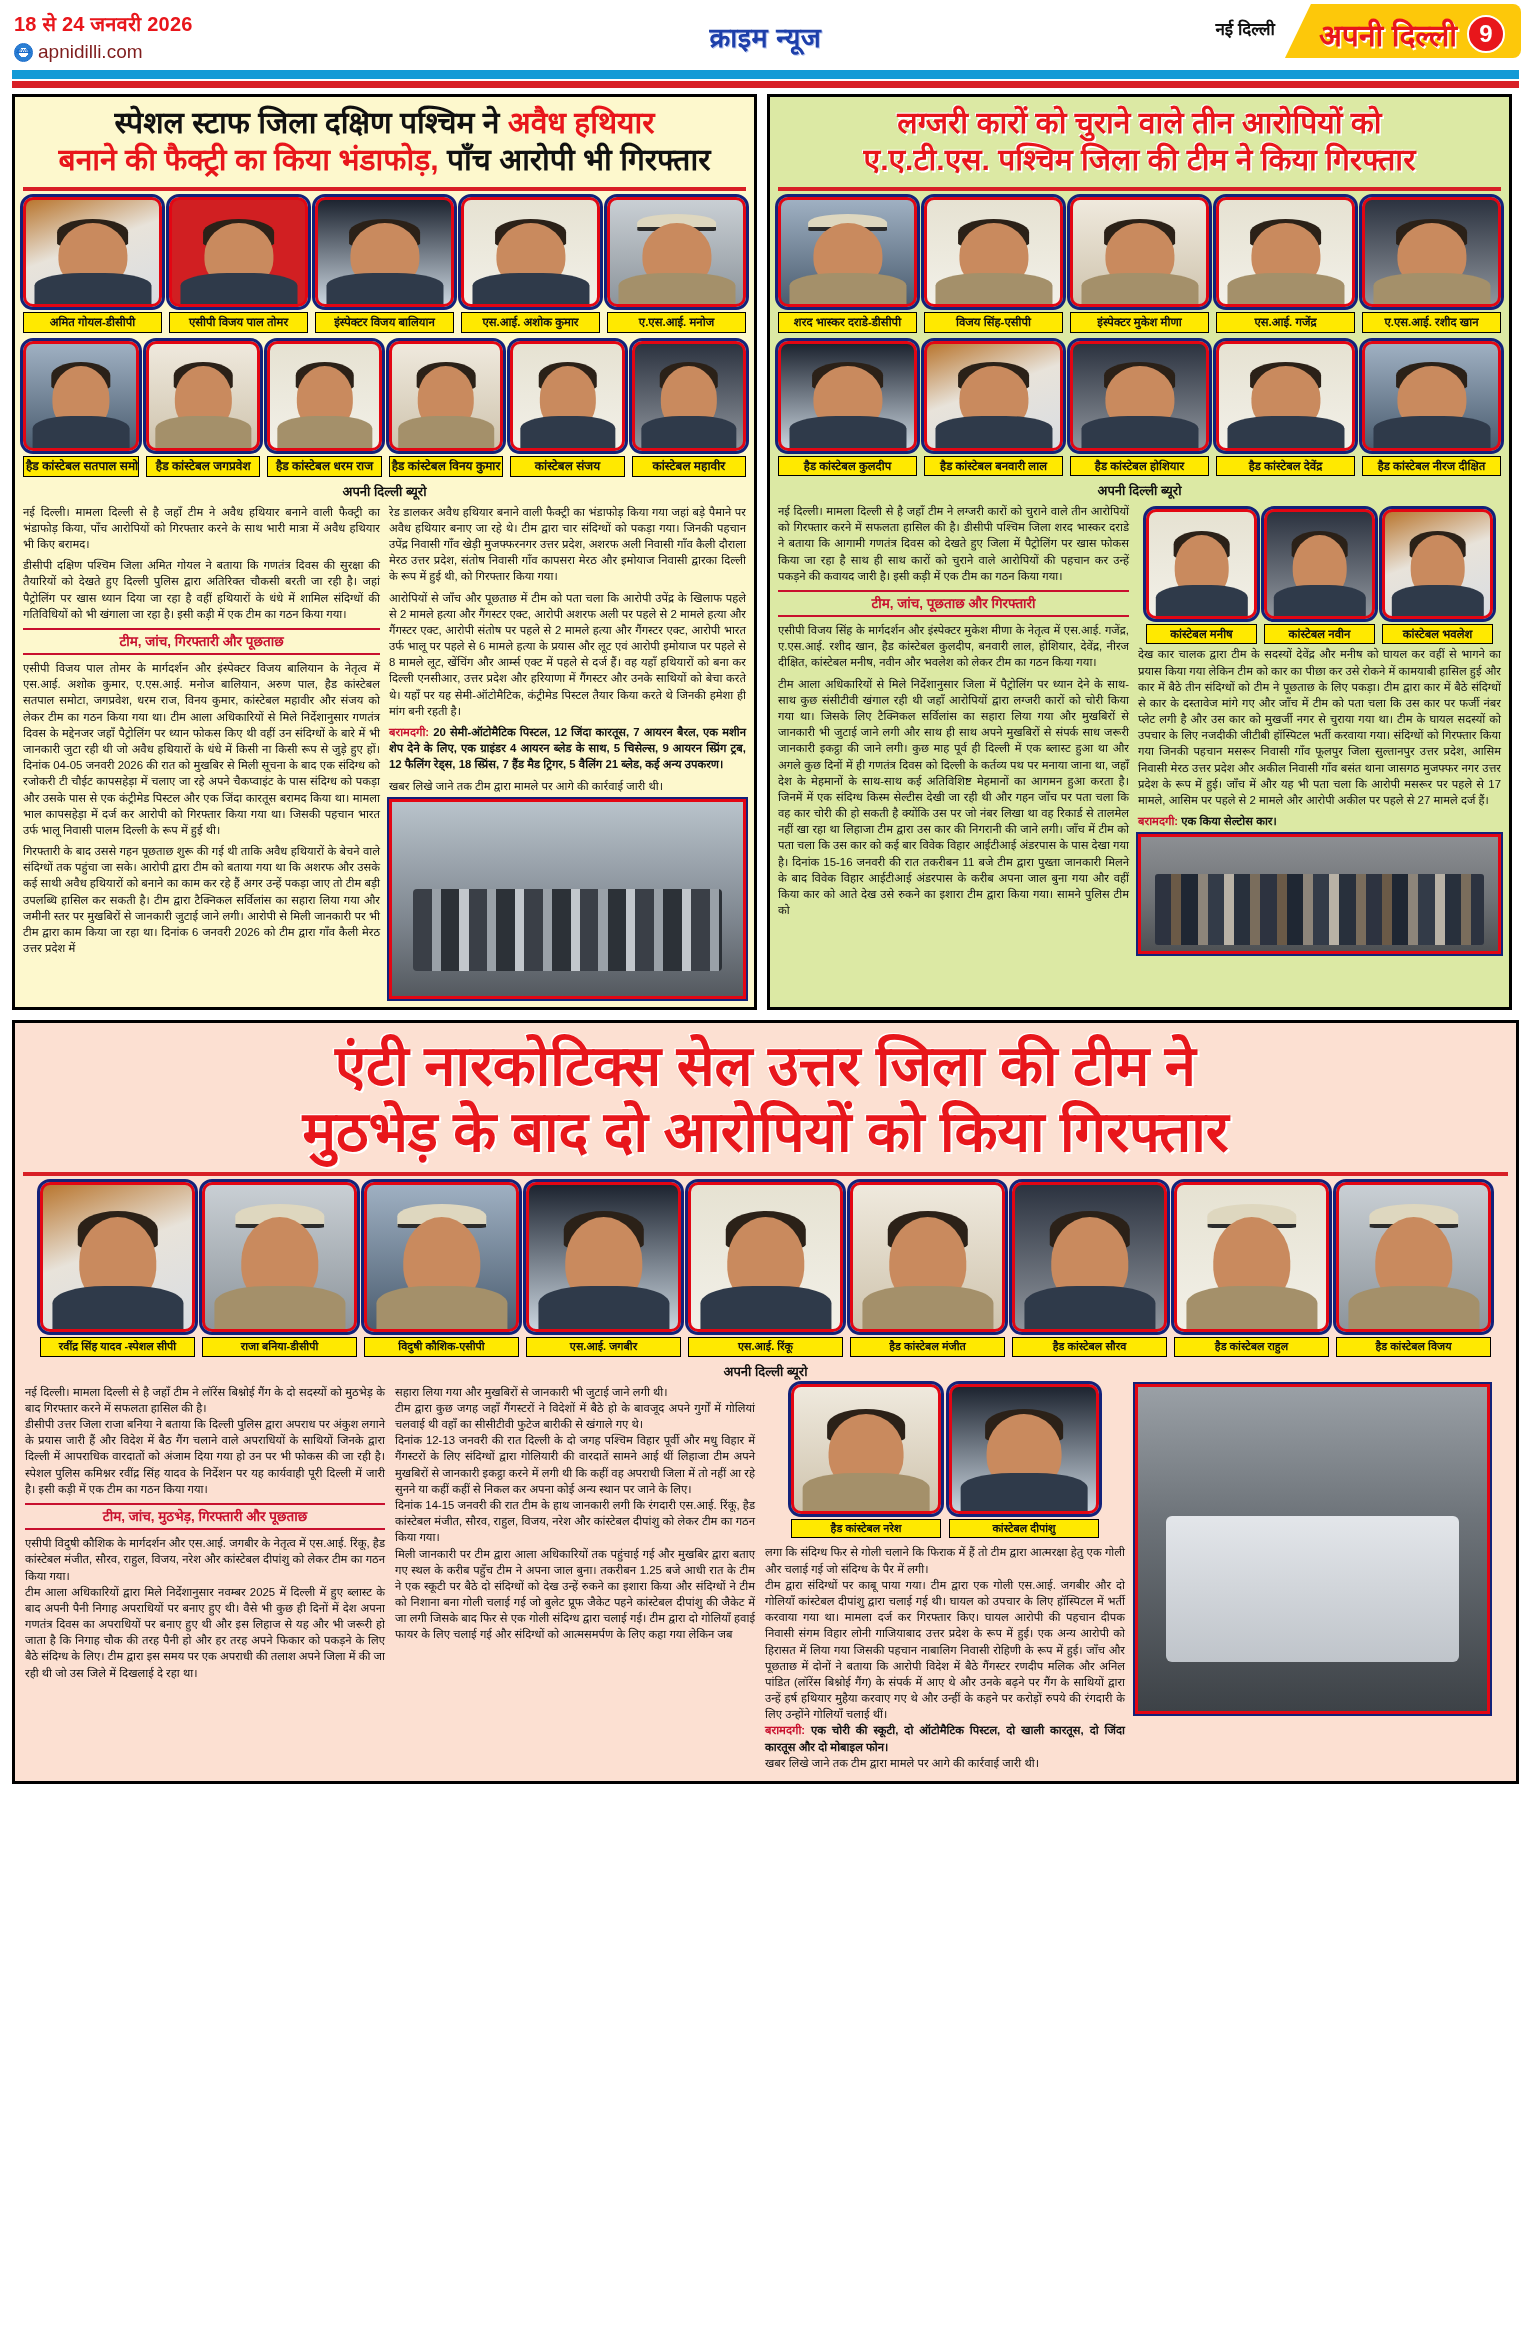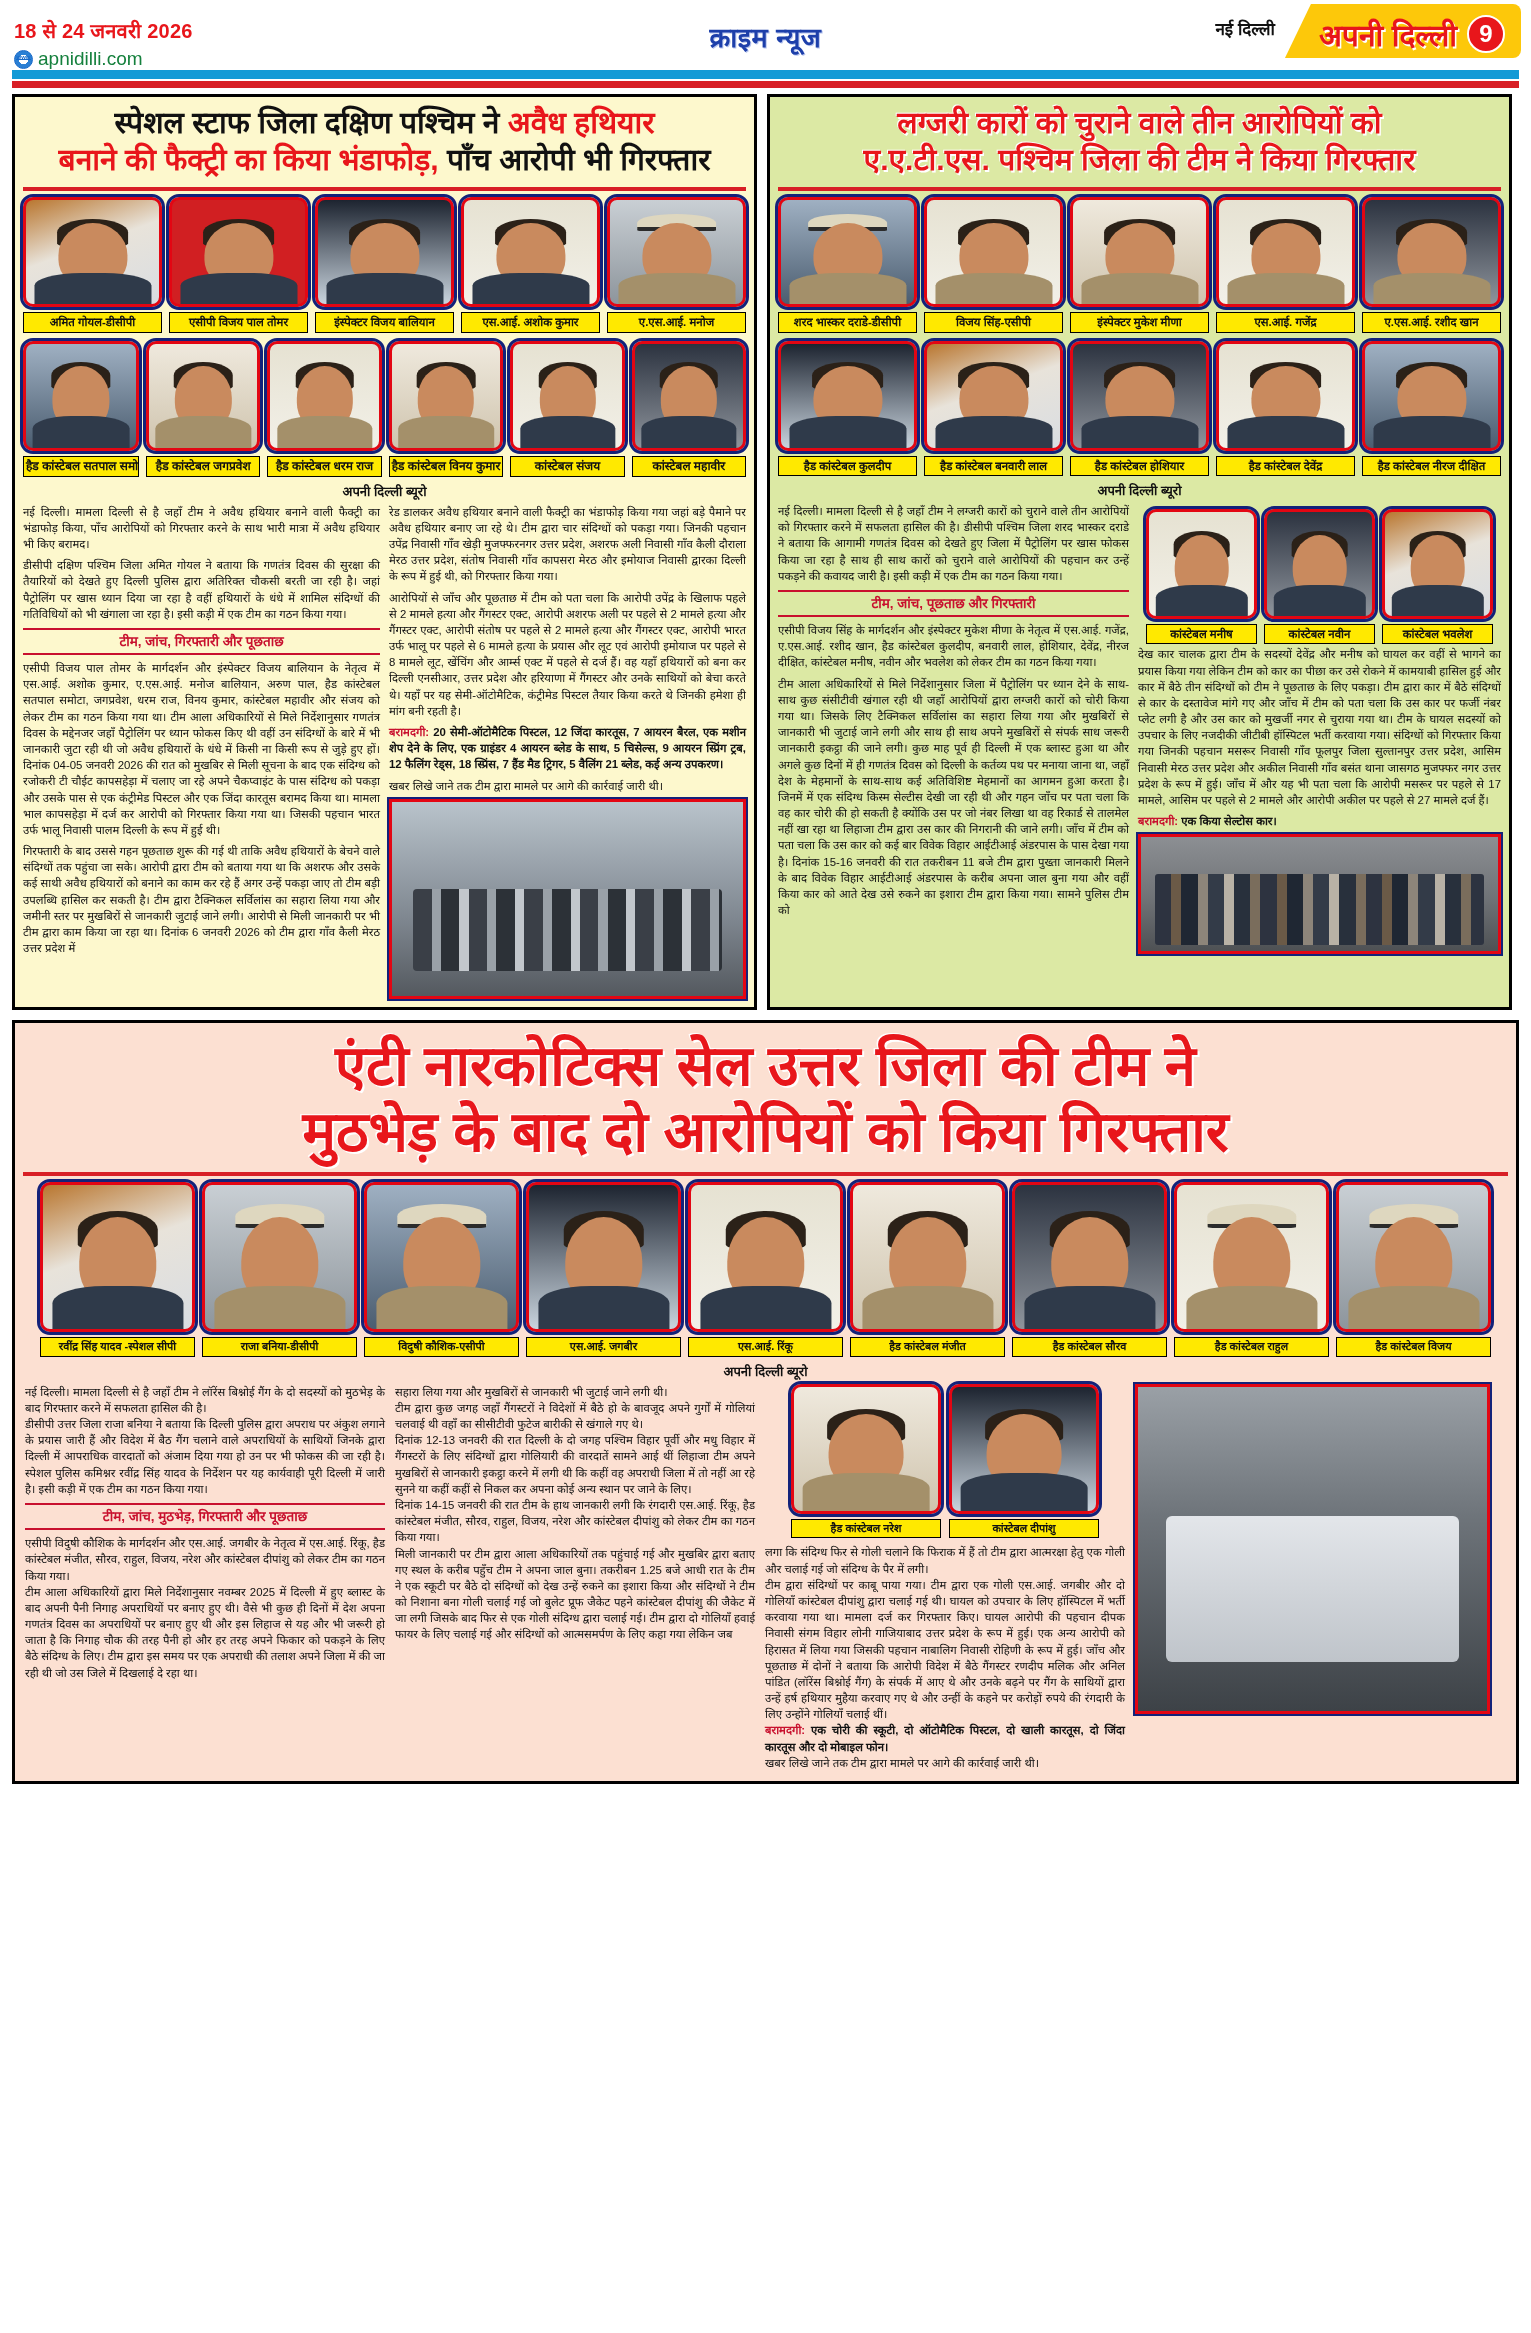--- a/index.html
+++ b/index.html
@@ -8,21 +8,21 @@
     background:#ffffff;
     font-family:"Liberation Sans", sans-serif;
     position:relative;
     overflow:hidden;
   }
 
   
   .masthead{
     height:70px; position:relative; padding:0 12px;
   }
-  .mh-left{ position:absolute; left:14px; top:17px; }
+  .mh-left{ position:absolute; left:14px; top:10px; }
   .mh-date{
     color:#e8161b; font-weight:bold; font-size:20px;
     letter-spacing:.2px; white-space:nowrap;
   }
   .mh-site{ display:flex; align-items:center; gap:5px; margin-top:4px; }
   .globe{
     width:19px; height:19px; border-radius:50%;
     border:1.6px solid #1769c9;
     background:
       radial-gradient(circle at 50% 50%, #fff 0 40%, transparent 41%),
@@ -30,21 +30,21 @@
     position:relative; flex:0 0 auto;
   }
   .globe:before{
     content:"www"; position:absolute; left:0; right:0; top:3px;
     font-size:6px; text-align:center; color:#1769c9; font-weight:bold;
   }
   .globe:after{
     content:""; position:absolute; left:1px; right:1px; top:50%;
     height:1.4px; background:#1769c9;
   }
-  .mh-url{ font-size:19px; color:#15803d; }
+  .mh-url{ font-size:19px; color:#7f1d1d; }
 
   .mh-center{
     position:absolute; left:0; right:0; top:18px; text-align:center;
     color:#1d3faa; font-weight:bold; font-size:27px;
     letter-spacing:.5px;
     text-shadow:1px 1px 0 #b9c6ee;
   }
 
   .mh-right{
     position:absolute; right:10px; top:4px;

